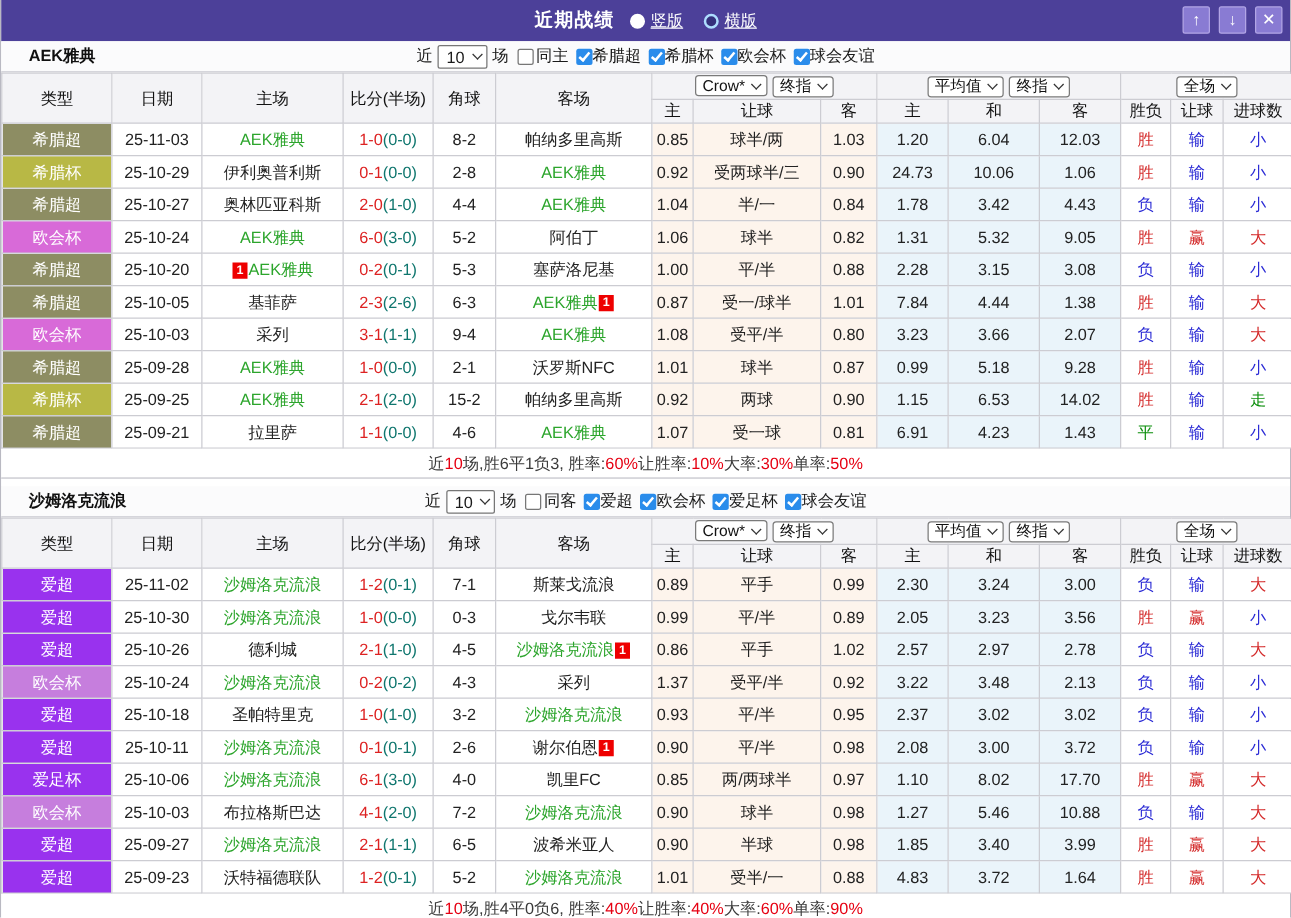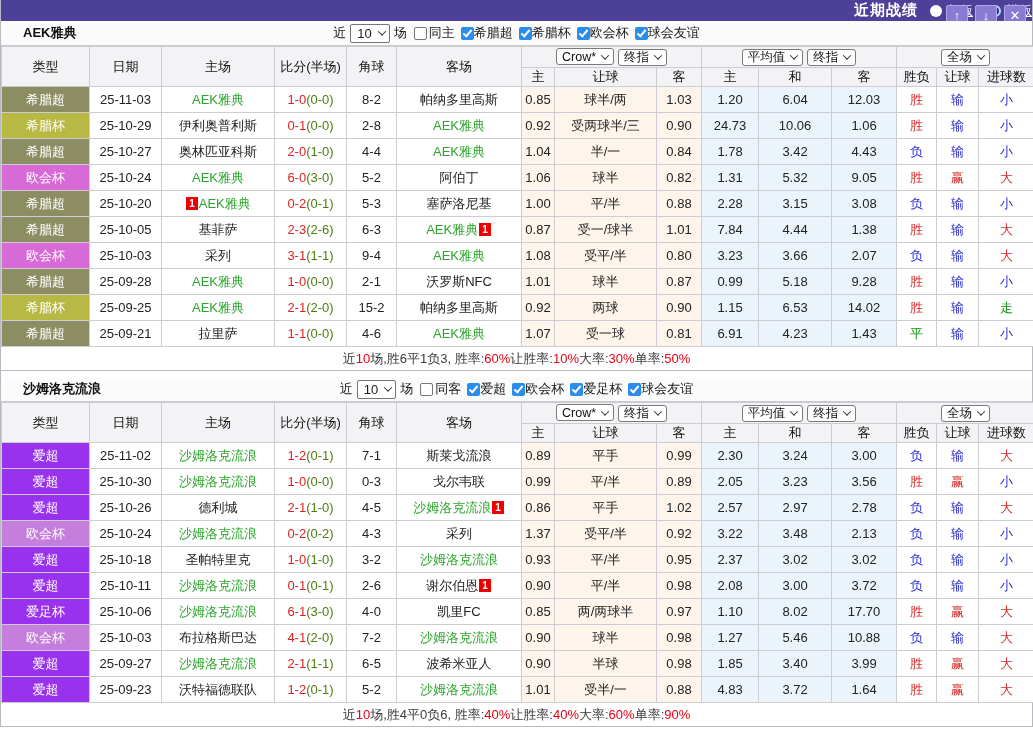--- a/index.html
+++ b/index.html
@@ -6,22 +6,22 @@
   html,body { margin:0; padding:0; }
   body {
     width:1033px; height:734px; background:#fff;
     font-family:"Liberation Sans","DejaVu Sans",sans-serif;
     font-size:13px; color:#222; overflow:hidden;
   }
   .frame { width:1033px; border-left:1px solid #b9b9c2; border-right:1px solid #b9b9c2; }
 
   
   .titlebar {
-    height:21px; background:#4c4099; position:relative;
-    display:flex; align-items:center; justify-content:flex-end; gap:12px; color:#fff;
+    height:33px; background:#4c4099; position:relative;
+    display:flex; align-items:center; justify-content:center; gap:12px; color:#fff;
   }
   .titlebar .title { font-weight:bold; font-size:15px; letter-spacing:1px; }
   .radio-group { display:flex; align-items:center; gap:16px; font-size:13px;text-decoration:underline; }
   .radio-item { display:flex; align-items:center; gap:5px; cursor:pointer; }
   .radio { width:12px; height:12px; border-radius:50%; }
   .radio.sel { background:#fff; }
   .radio.unsel { border:2px solid #aeddff; background:#35307c; }
   .win-buttons { position:absolute; right:6px; top:5px; display:flex; gap:7px; }
   .wbtn {
     width:22px; height:22px; background:#897bd3; border:1px solid #b2a5e6; border-radius:2px;
@@ -54,21 +54,21 @@
   .hsel {
     display:inline-flex; align-items:center; gap:6px; border:1px solid #7a7a7a; background:#fff;
     border-radius:3px; height:17px; padding:0 5px; margin:0 2px; cursor:pointer; font-size:12.5px;
   }
   tbody td { height:26px; background:#fff; }
   td.crow { background:#fdf4ec; }
   td.avg  { background:#eaf4fa; }
   td.type-cell { color:#fff; }
   .t-green { color:#2ca52c; }
   .score-main { color:#dd2222; }
-  .score-half { color:#4d7c0f; }
+  .score-half { color:#0f766e; }
   .badge {
     display:inline-block; background:#ee0000; color:#fff; font-size:10px; font-weight:bold;
     line-height:13px; padding:0 3px; margin:0 1px; vertical-align:1px;
   }
   .res-r { color:#d42b2b; } .res-b { color:#2b2bd5; } .res-g { color:#0d8f0d; }
 
   
   .summary {
     height:24px; display:flex; align-items:center; justify-content:center;
     border-bottom:1px solid #b9b9c2; color:#3a3a3a; background:#fff;

